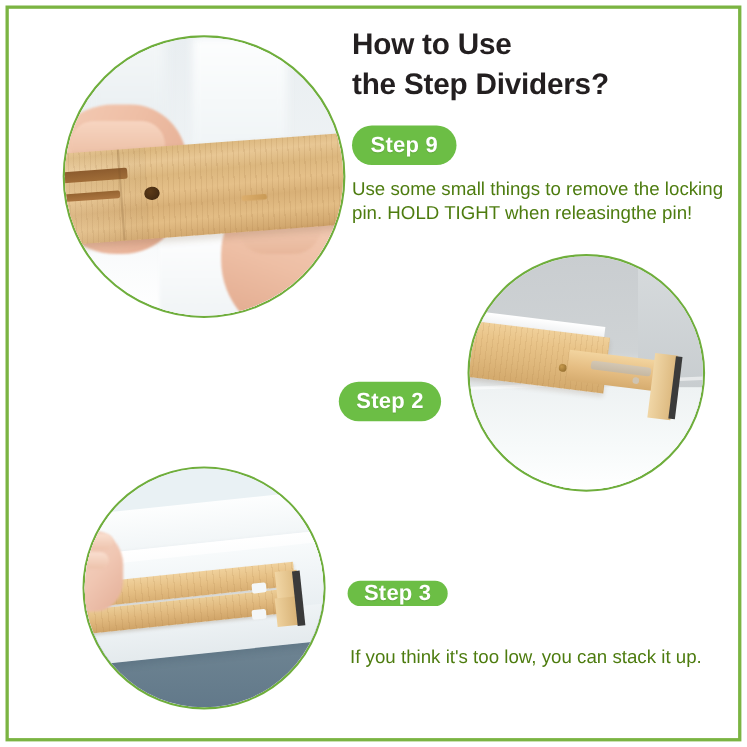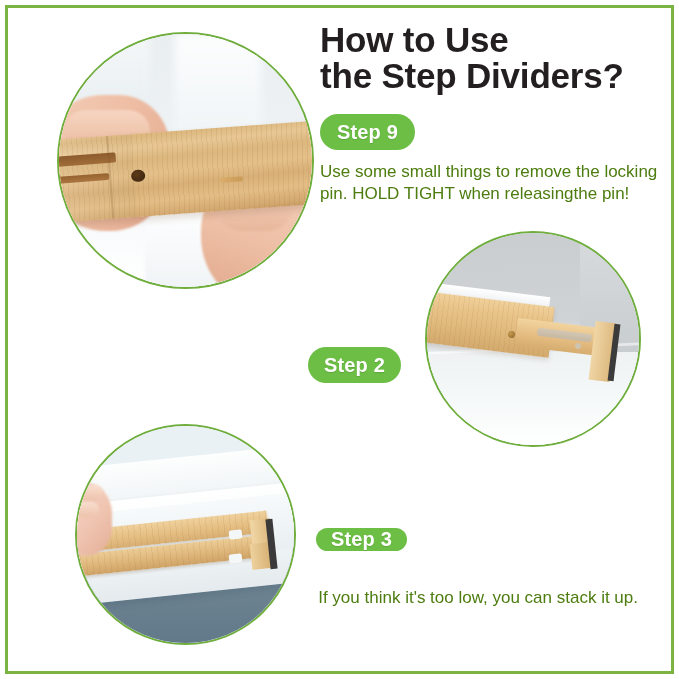--- a/index.html
+++ b/index.html
@@ -31,21 +31,21 @@
     box-sizing: border-box;
     pointer-events: none;
   }
 
   
   .headline {
     position: absolute;
     left: 320px;
     top: 22px;
     width: 340px;
-    font-size: 35px;
+    font-size: 27px;
     line-height: 36px;
     font-weight: bold;
     color: #231f20;
     letter-spacing: -0.2px;
   }
   .headline .line { display: block; white-space: nowrap; }
 
   
   .badge {
     position: absolute;

